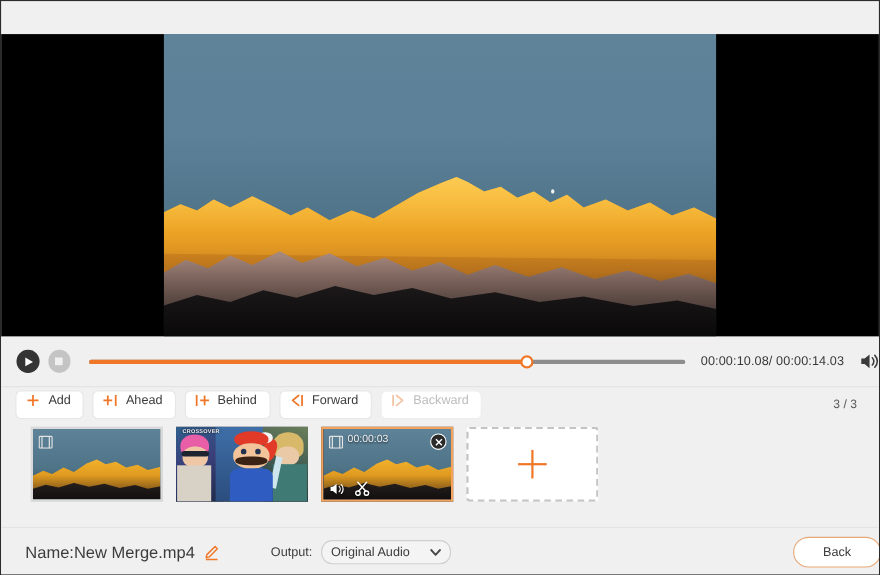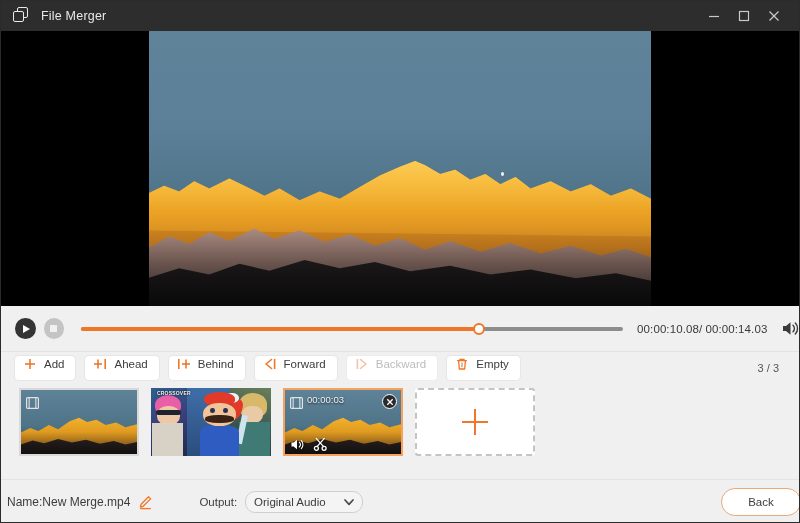--- a/index.html
+++ b/index.html
@@ -198,21 +198,21 @@
     margin-left: auto; margin-right: 22px;
     font-size: 11px; color: #565656;
   }
 
   
   .strip {
     position: absolute; left: 0; top: 383px;
     width: 800px; height: 95px;
     background: #f0f0f0;
     display: flex; align-items: flex-start;
-    padding-left: 18px; padding-top: 4px; gap: 12px;
+    padding-left: 27px; padding-top: 4px; gap: 12px;
   }
   .thumb {
     position: relative;
     width: 120px; height: 68px;
     overflow: hidden;
     background: #1e2a33;
     flex: 0 0 auto;
   }
   .thumb.plain { border: 2px solid #d9d9d9; background: #d9d9d9; padding: 3px; }
   .thumb.sel { border: 2px solid #f5a25c; }
@@ -327,21 +327,21 @@
 
   
   .bottombar {
     position: absolute; left: 0; top: 478px;
     width: 800px; height: 45px;
     background: #f0f0f0;
     display: flex; align-items: center;
     border-top: 1px solid #e4e4e4;
   }
   .bb-name {
-    margin-left: 6px; font-size: 12px; color: #3c3c3c;
+    margin-left: 22px; font-size: 15px; color: #3c3c3c;
   }
   .bb-pencil { margin-left: 8px; width: 15px; height: 15px; color: #f07628; }
   .bb-lbl { margin-left: 26px; font-size: 11.5px; color: #3c3c3c; padding-left: 20px; }
   .bb-output {
     margin-left: 8px; position: relative;
     width: 160px; height: 22px;
     background: #f4f4f4; border: 1px solid #cfcfcf; border-radius: 2px;
     display: flex; align-items: center;
     font-size: 11.5px; color: #3c3c3c;
   }
@@ -385,45 +385,20 @@
     width: 116px; height: 53px;
     border: 4px solid #ee1c18;
     pointer-events: none;
   }
 </style>
 </head>
 <body>
 
 <div id="app">
 
-  <div class="titlebar">
-    <div class="tb-logo">
-      <div class="sq1"></div>
-        <div class="sq2"></div>
-    </div>
-    <div class="tb-title">File Merger</div>
-    <div class="tb-ctrls">
-      <div class="tb-btn">
-        <svg width="12" height="12" viewBox="0 0 12 12">
-            <line x1="1" y1="6.5" x2="11" y2="6.5" stroke="currentColor" stroke-width="1.2"></line>
-          </svg>
-      </div>
-      <div class="tb-btn">
-        <svg width="12" height="12" viewBox="0 0 12 12">
-            <rect x="1.5" y="1.5" width="9" height="9" fill="none" stroke="currentColor" stroke-width="1.2"></rect>
-          </svg>
-      </div>
-      <div class="tb-btn">
-        <svg width="12" height="12" viewBox="0 0 12 12">
-            <line x1="1.5" y1="1.5" x2="10.5" y2="10.5" stroke="currentColor" stroke-width="1.2"></line>
-            <line x1="10.5" y1="1.5" x2="1.5" y2="10.5" stroke="currentColor" stroke-width="1.2"></line>
-          </svg>
-      </div>
-    </div>
-  </div>
 
   <div class="stage">
     <div class="video">
       <div class="vsky"></div>
       <div class="mtn mtn-back"></div>
       <div class="mtn mtn-glow"></div>
       <div class="mtn mtn-mid"></div>
       <div class="mtn mtn-front"></div>
       <div class="vbird"></div>
     </div>
@@ -497,30 +472,20 @@
     <div class="tool disabled">
       <span class="ic">
         <svg width="14" height="14" viewBox="0 0 14 14">
             <line x1="2.4" y1="2" x2="2.4" y2="12" stroke="currentColor" stroke-width="1.6"></line>
             <path d="M5.5 2.5 L11 7 L5.5 11.5" fill="none" stroke="currentColor" stroke-width="1.6" stroke-linecap="round" stroke-linejoin="round"></path>
           </svg>
       </span>
       <span>Backward</span>
     </div>
 
-    <div class="tool">
-      <span class="ic">
-        <svg width="14" height="14" viewBox="0 0 14 14">
-          <path d="M2.5 3.6 H11.5 M5 3.6 V2.3 H9 V3.6" fill="none" stroke="currentColor" stroke-width="1.3" stroke-linecap="round"></path>
-          <path d="M3.6 3.6 L4.3 12 H9.7 L10.4 3.6" fill="none" stroke="currentColor" stroke-width="1.3" stroke-linejoin="round"></path>
-          <line x1="7" y1="5.6" x2="7" y2="10.2" stroke="currentColor" stroke-width="1.1"></line>
-        </svg>
-      </span>
-      <span>Empty</span>
-    </div>
 
     <div class="tool-count">3 / 3</div>
   </div>
 
   <div class="strip">
 
     <div class="thumb plain">
       <div class="thumb-img">
         <div class="t-mtn-sky"></div>
         <div class="t-mtn-gold"></div>

